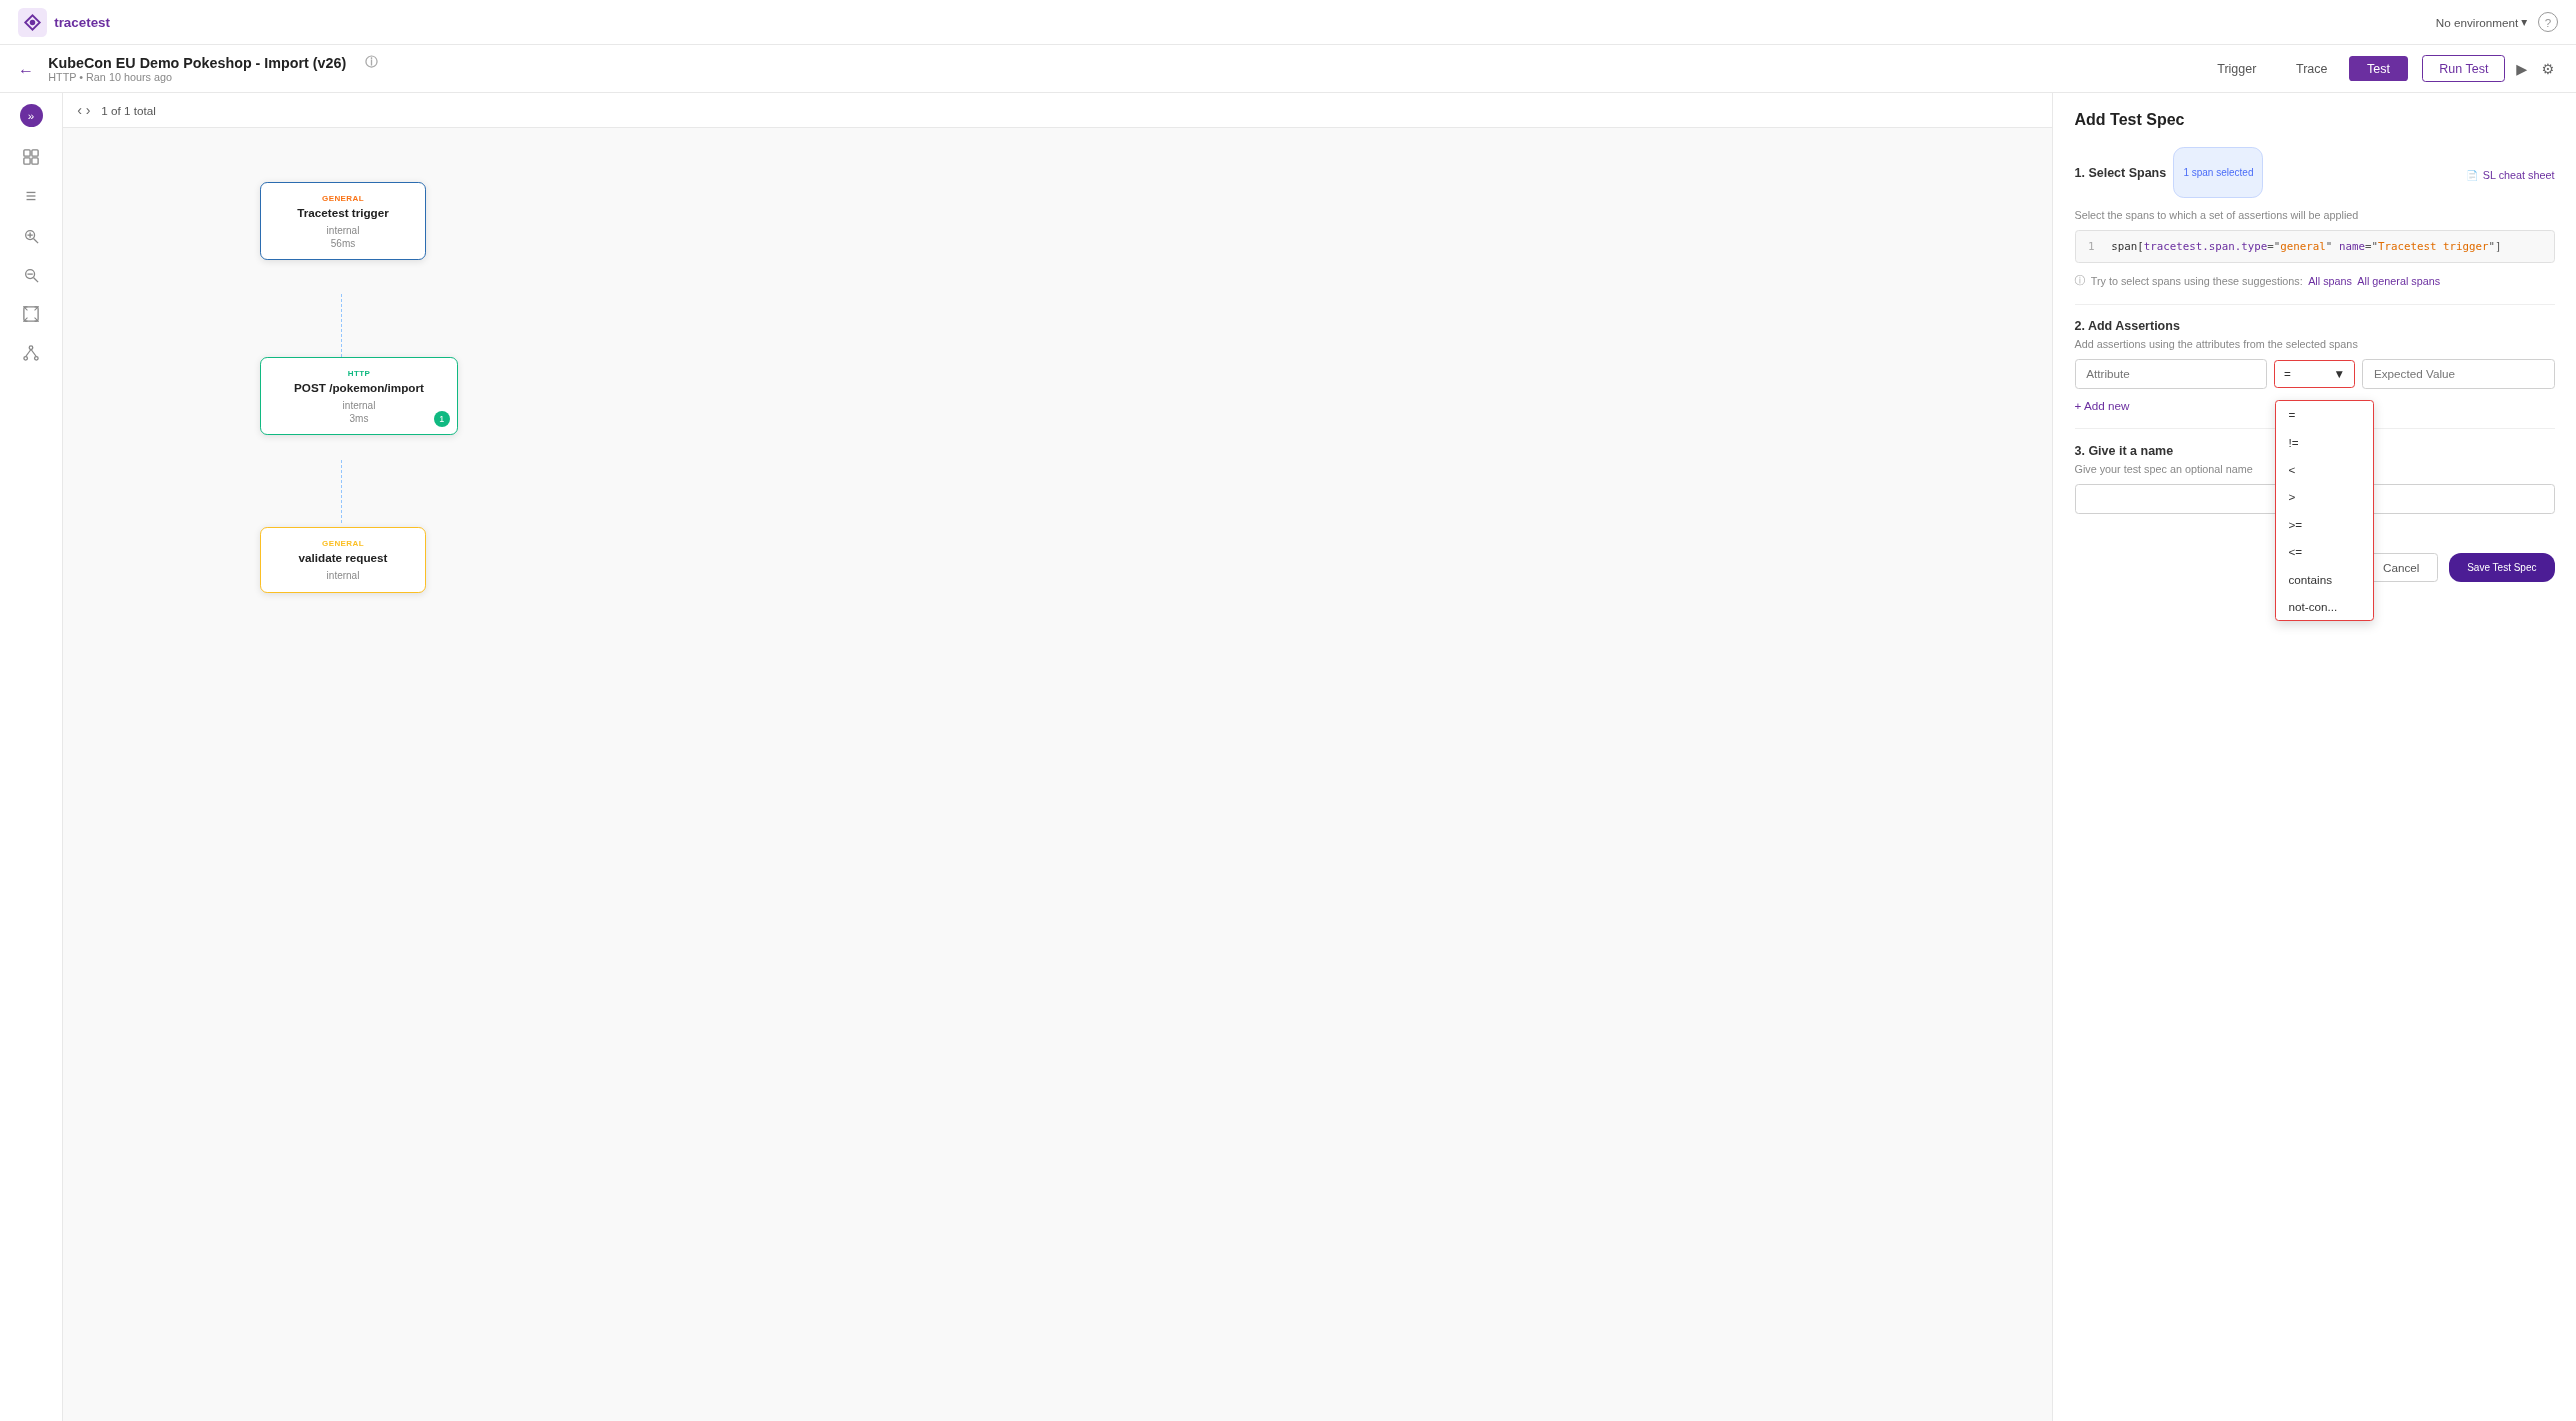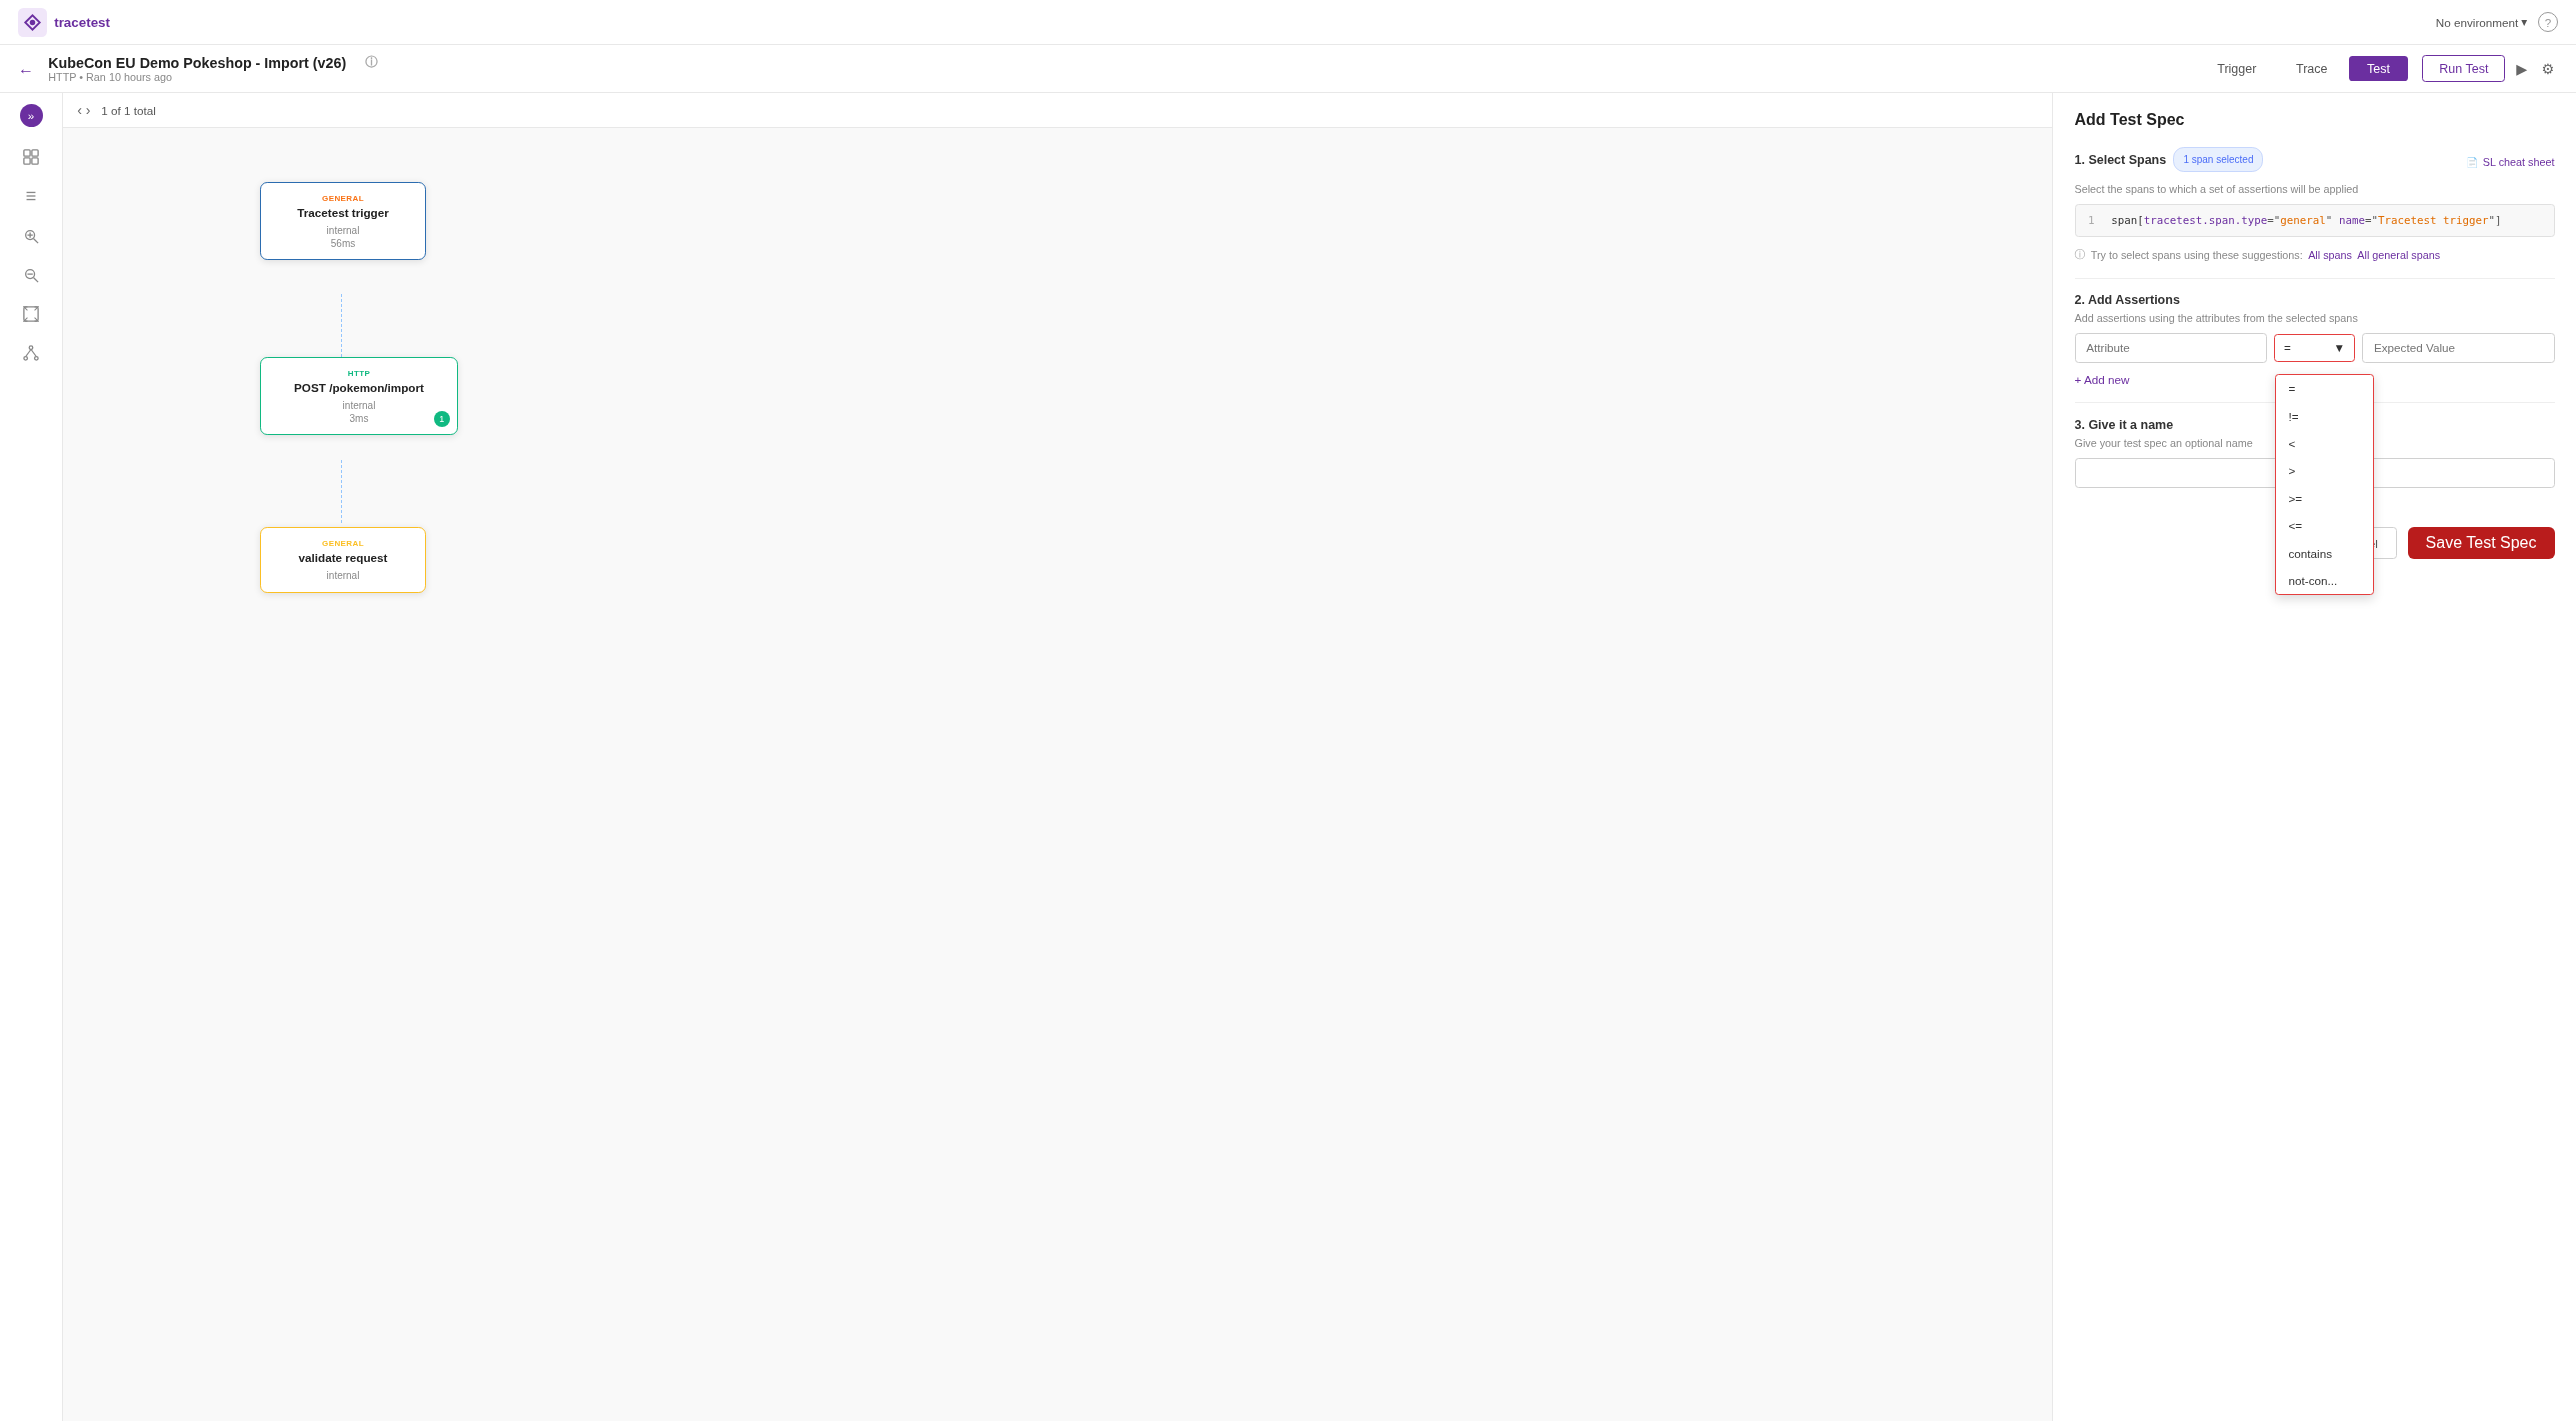--- a/index.html
+++ b/index.html
@@ -281,21 +281,21 @@
       margin-bottom: 5.4px;
       display: flex;
       align-items: center;
       gap: 7.2px;
     }
     .badge {
       background: #e8f0fe;
       color: #4a6cf7;
       border: 0.9px solid #c7d7fd;
       border-radius: 10.8px;
-      padding: 6px 9px;
+      padding: 19px 9px;
       font-size: 10px;
       font-weight: 500;
     }
     .section-desc {
       font-size: 10.8px;
       color: #888;
       margin-bottom: 9px;
     }
     .code-block {
       background: #f8f8f8;
@@ -432,27 +432,27 @@
     .cancel-btn {
       background: #fff;
       border: 0.9px solid #d0d0d0;
       color: #555;
       padding: 7.2px 18px;
       border-radius: 3.6px;
       cursor: pointer;
       font-size: 11.7px;
     }
     .save-btn {
-      background: #b91c1c;
+      background: #4c1d95;
       border: none;
       color: #fff;
       padding: 7.2px 18px;
-      border-radius: 6px;
-      cursor: pointer;
-      font-size: 16px;
+      border-radius: 12px;
+      cursor: pointer;
+      font-size: 10px;
       font-weight: 500;
     }
 
     .sl-cheatsheet-link {
       font-size: 10.8px;
       color: #6b2fa0;
       cursor: pointer;
       display: flex;
       align-items: center;
       gap: 3.6px;

